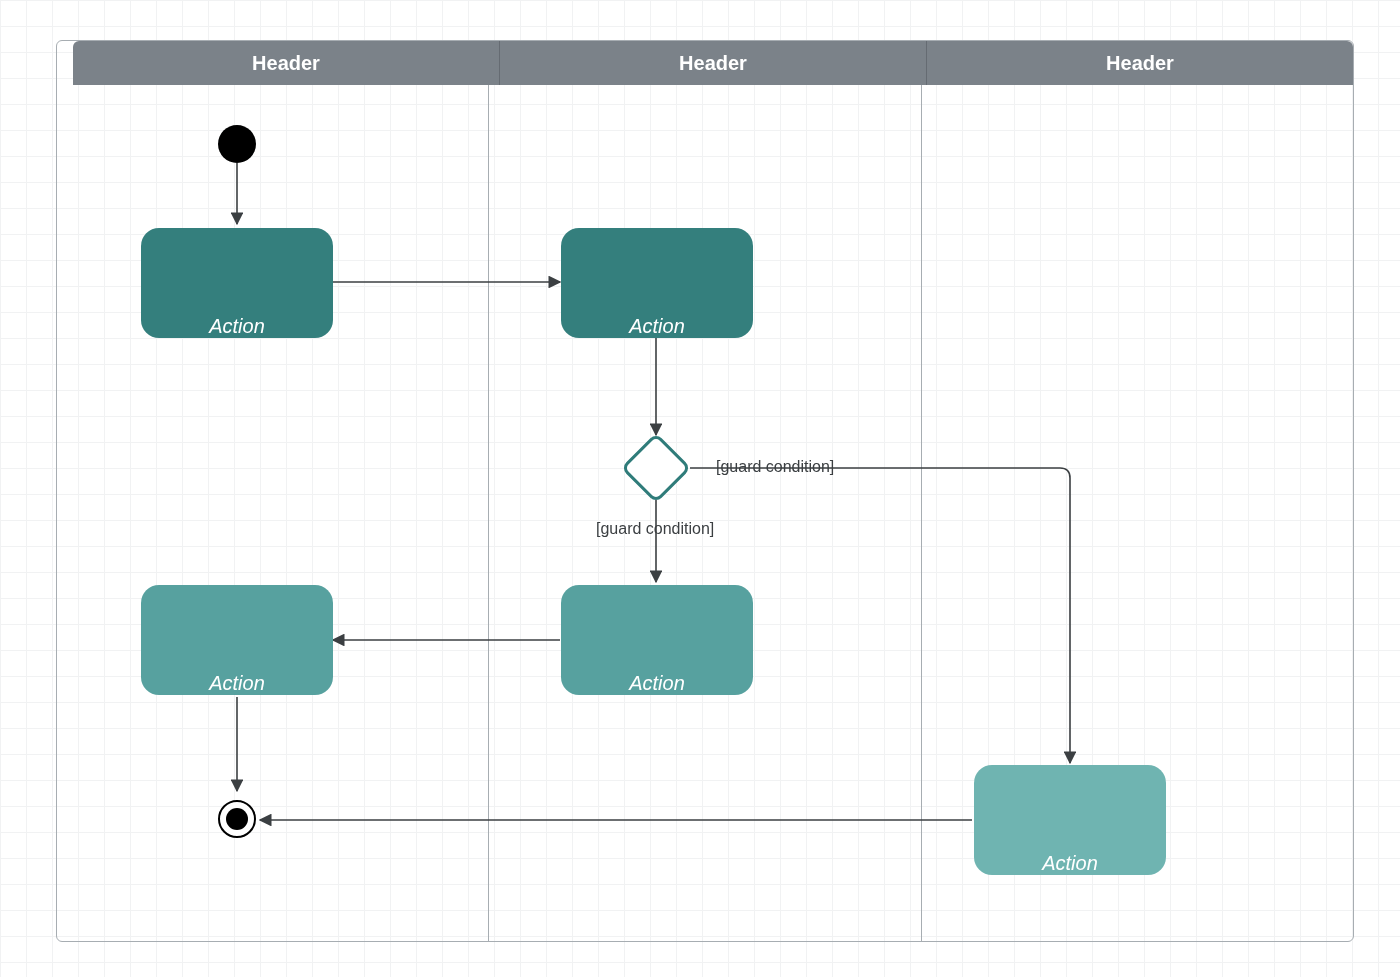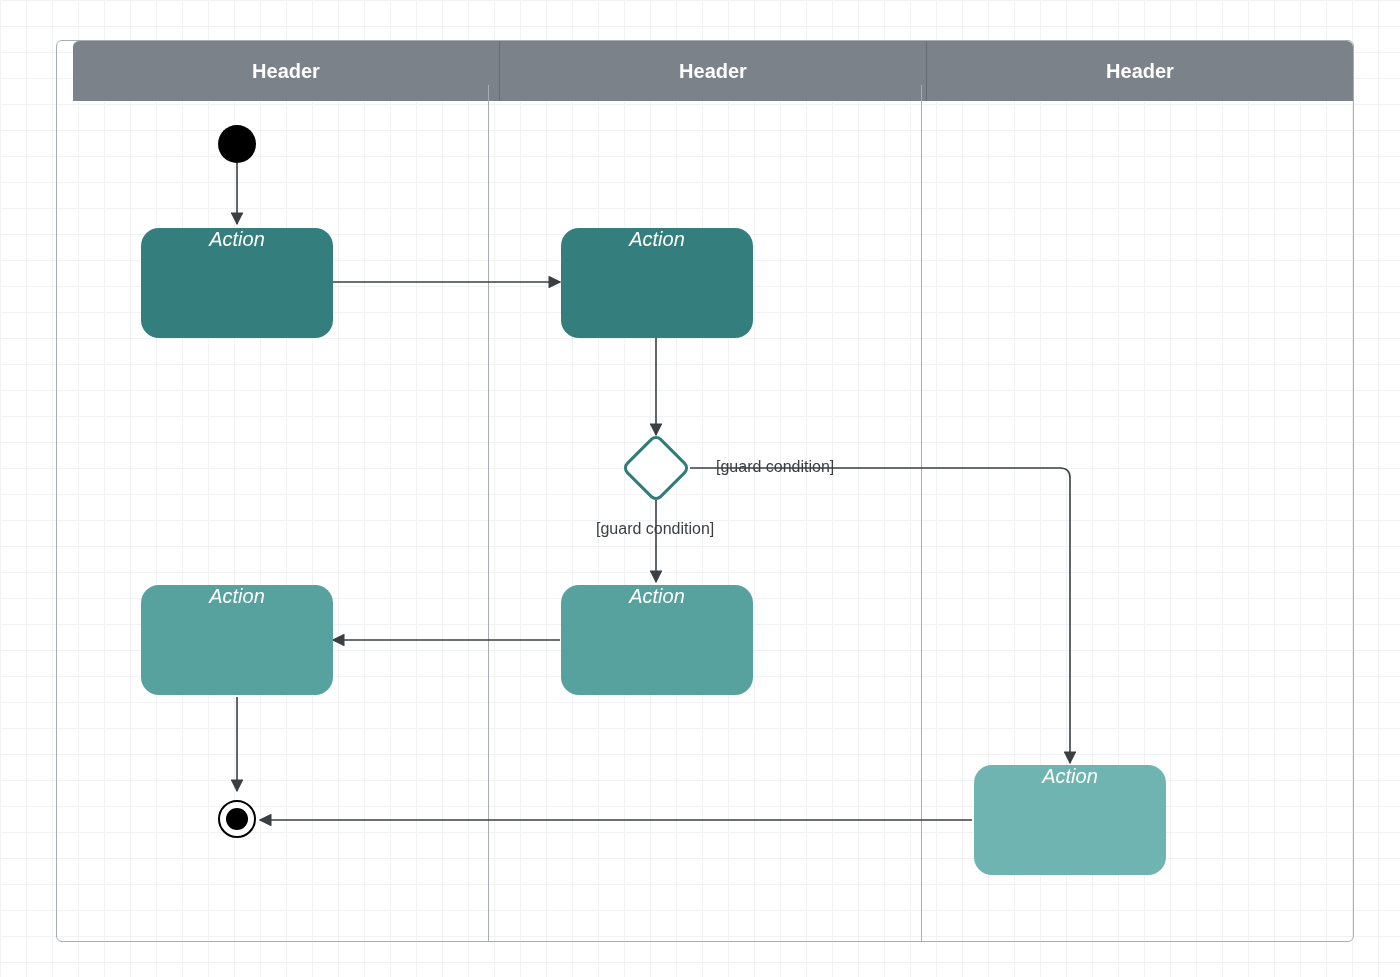--- a/index.html
+++ b/index.html
@@ -27,21 +27,21 @@
     left: 56px;
     top: 40px;
     width: 1296px;
     height: 900px;
     border: 1px solid #a7adb2;
     border-radius: 6px;
     background: transparent;
   }
   .header-row {
     display: flex;
-    height: 60px;
+    height: 44px;
     margin-left: 16px;
   }
   .header-cell {
     flex: 1;
     background: #7b8289;
     color: #ffffff;
     font-weight: 700;
     font-size: 20px;
     display: flex;
     align-items: center;
@@ -62,21 +62,21 @@
     flex: 1;
     border-right: 1px solid #a7adb2;
   }
   .lane:last-child { border-right: none; }
 
   
   .node {
     position: absolute;
     border-radius: 18px;
     display: flex;
-    align-items: flex-start;
+    align-items: flex-end;
     justify-content: center;
     color: #ffffff;
     font-style: italic;
     font-size: 20px;
     box-sizing: border-box;
   }
   .node.dark  { background: #347f7d; }
   .node.med   { background: #57a19f; }
   .node.light { background: #6fb4b1; }
 

